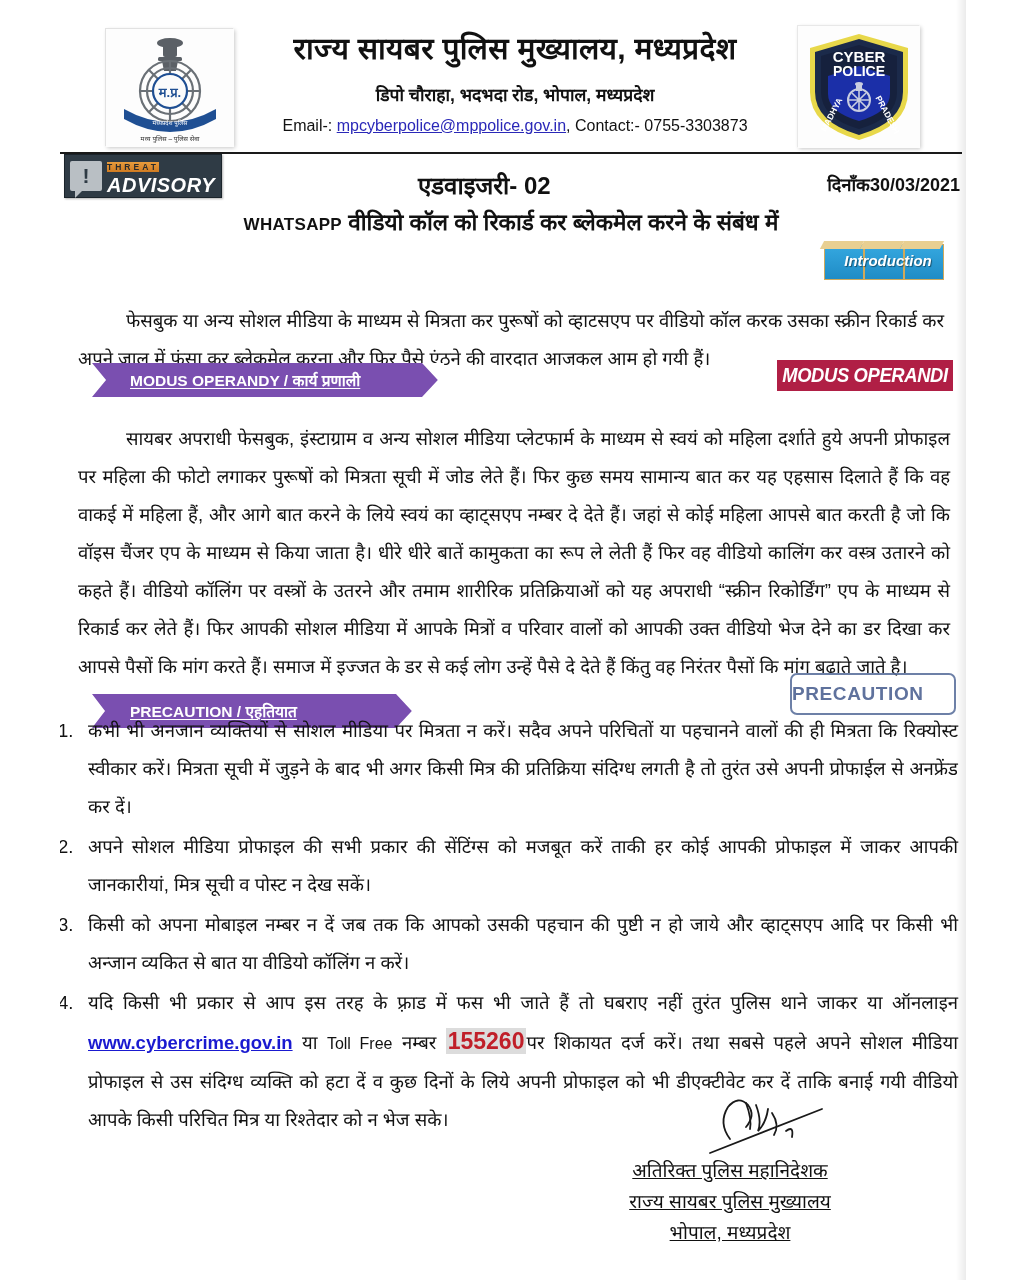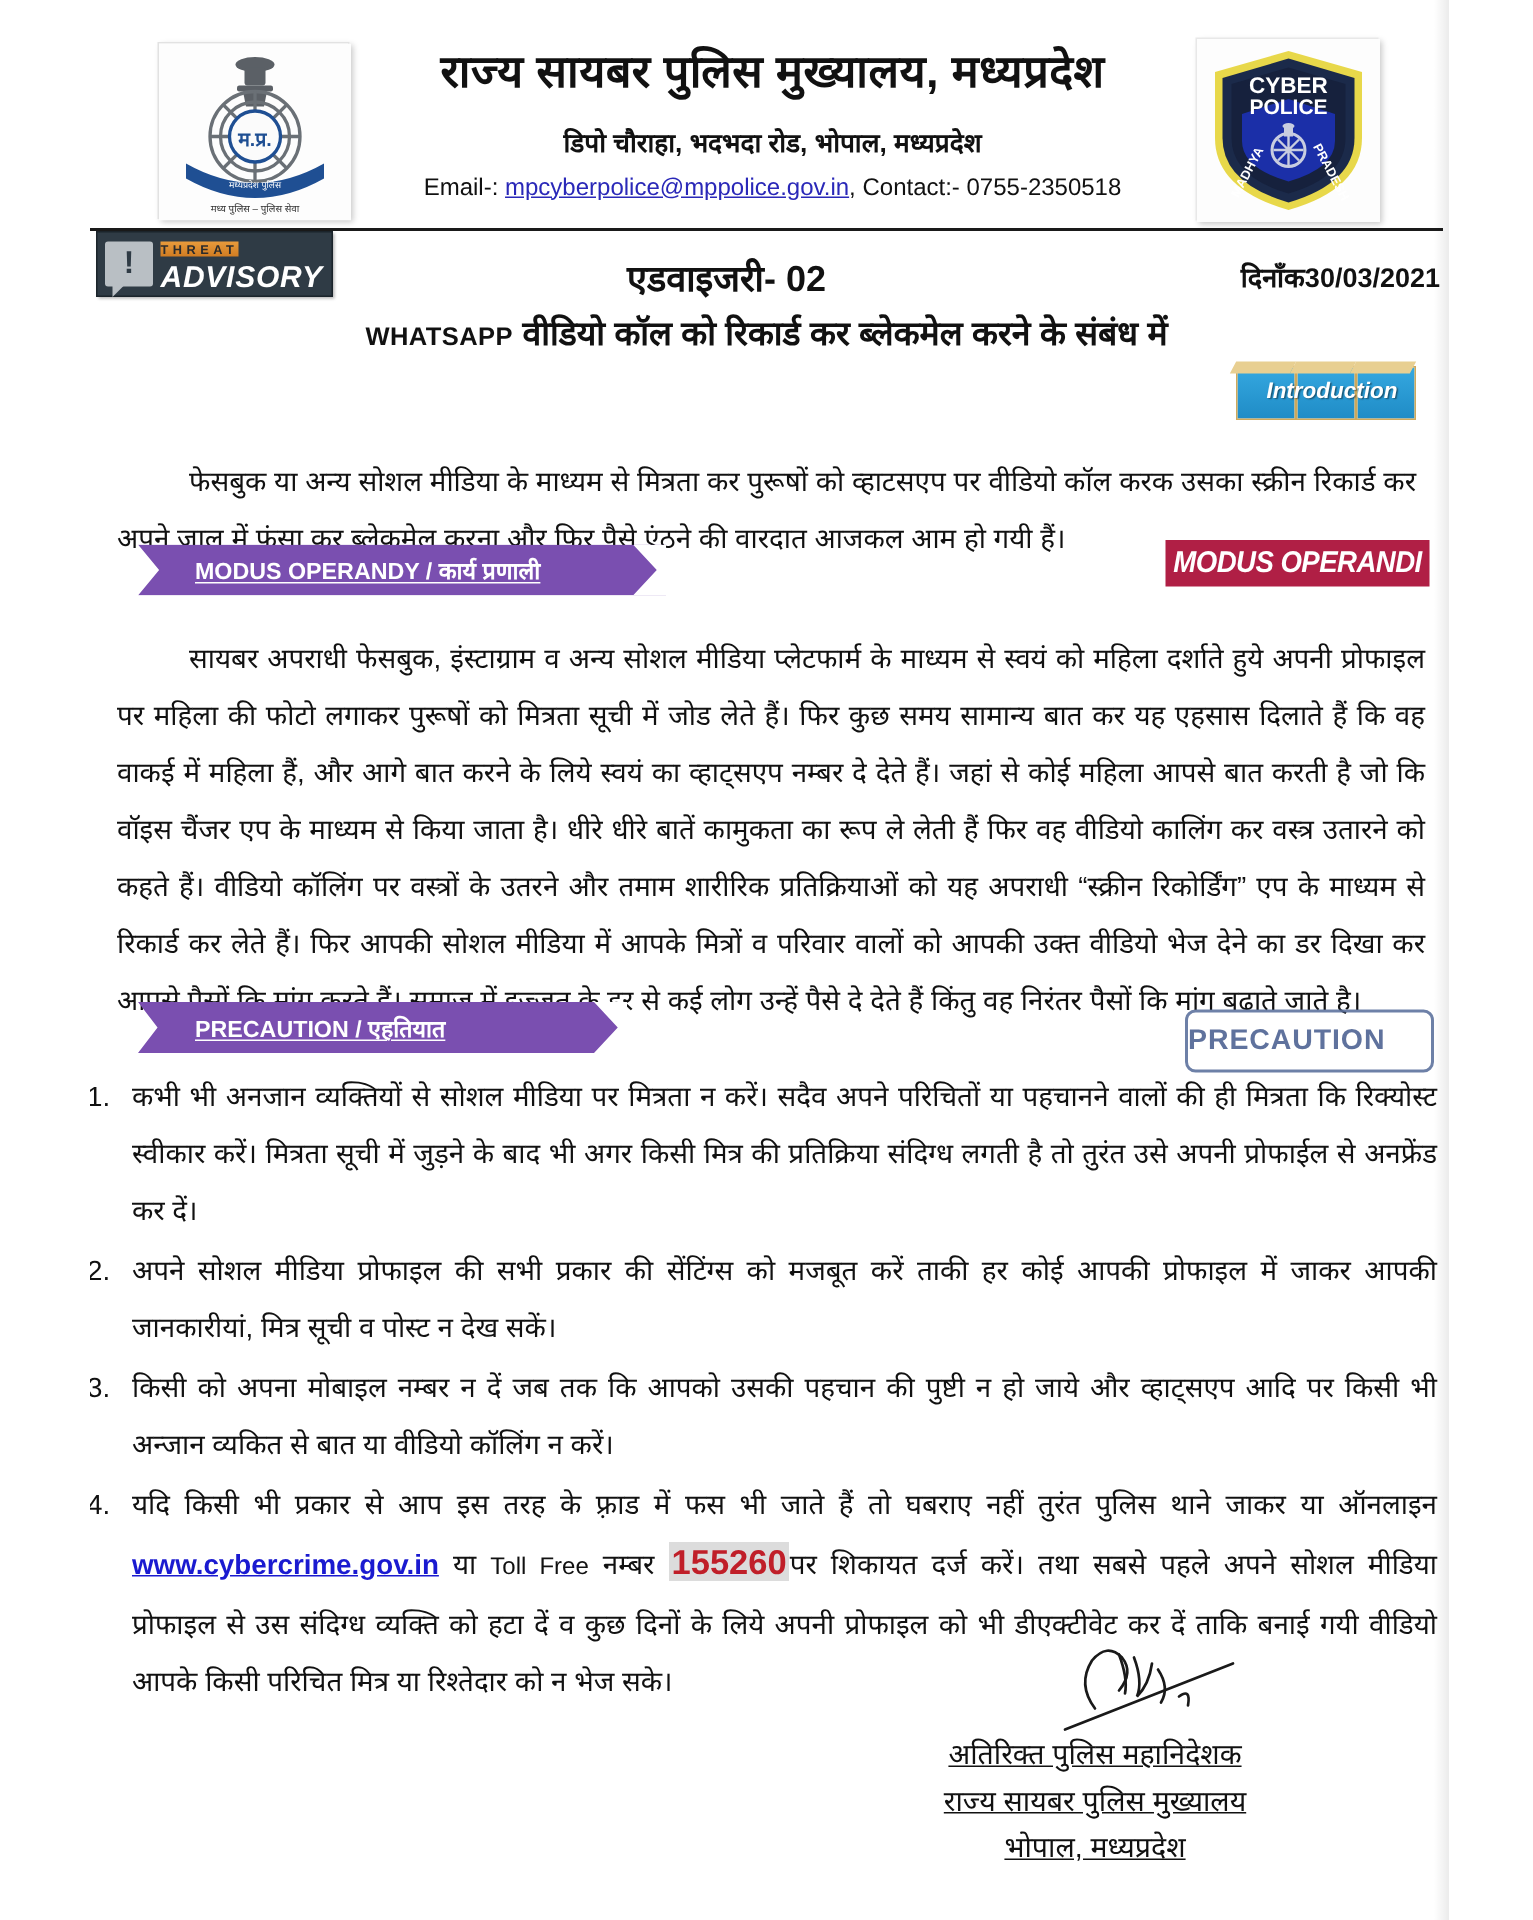--- a/index.html
+++ b/index.html
@@ -379,21 +379,21 @@
         <path d="M18 80 Q64 106 110 80 L110 90 Q64 116 18 90 Z" fill="#1f4f93"></path>
         <text x="64" y="96" font-family="'Liberation Sans',sans-serif" font-size="6" fill="#ffffff" text-anchor="middle">मध्यप्रदेश पुलिस</text>
         <text x="64" y="112" font-family="'Liberation Sans',sans-serif" font-size="6.5" fill="#333" text-anchor="middle">मध्य पुलिस – पुलिस सेवा</text>
       </svg>
     </div>
 
     <div class="head-text">
       <div class="org-name">राज्य सायबर पुलिस मुख्यालय, मध्यप्रदेश</div>
       <div class="org-addr">डिपो चौराहा, भदभदा रोड, भोपाल, मध्यप्रदेश</div>
       <div class="org-contact">
-        <span>Email-: </span><a href="#">mpcyberpolice@mppolice.gov.in</a><span>, Contact:- 0755-2350518</span>
+        <span>Email-: </span><a href="#">mpcyberpolice@mppolice.gov.in</a><span>, Contact:- 0755-3303873</span>
       </div>
     </div>
 
     <div class="logo-right">
       <svg viewBox="0 0 122 122" width="122" height="122" aria-hidden="true">
         <rect x="0" y="0" width="122" height="122" fill="#fdfdfd"></rect>
         <path d="M61 8 L110 22 V66 Q110 100 61 114 Q12 100 12 66 V22 Z" fill="#e8d84a"></path>
         <path d="M61 13 L105 26 V66 Q105 96 61 109 Q17 96 17 66 V26 Z" fill="#1b2a4a"></path>
         <path d="M61 19 L99 30 V66 Q99 92 61 103 Q23 92 23 66 V30 Z" fill="#16213d"></path>
         <path d="M61 40 L92 50 V68 Q92 86 61 95 Q30 86 30 68 V50 Z" fill="#1b2fa8"></path>
@@ -449,21 +449,21 @@
   </div>
 
   <div class="modus-art">
     <span>MODUS OPERANDI</span>
   </div>
 
   <p class="para" style="left:78px; top:402px; width:872px;">
     <span class="indent"></span><span>सायबर अपराधी फेसबुक, इंस्टाग्राम व अन्य सोशल मीडिया प्लेटफार्म के माध्यम से स्वयं को महिला दर्शाते हुये अपनी प्रोफाइल पर महिला की फोटो लगाकर पुरूषों को मित्रता सूची में जोड लेते हैं। फिर कुछ समय सामान्य बात कर यह एहसास दिलाते हैं कि वह वाकई में महिला हैं, और आगे बात करने के लिये स्वयं का व्हाट्सएप नम्बर दे देते हैं। जहां से कोई महिला आपसे बात करती है जो कि वॉइस चैंजर एप के माध्यम से किया जाता है। धीरे धीरे बातें कामुकता का रूप ले लेती हैं फिर वह वीडियो कालिंग कर वस्त्र उतारने को कहते हैं। वीडियो कॉलिंग पर वस्त्रों के उतरने और तमाम शारीरिक प्रतिक्रियाओं को यह अपराधी  “स्क्रीन रिकोर्डिंग” एप के माध्यम से रिकार्ड कर लेते हैं। फिर आपकी सोशल मीडिया में आपके मित्रों व परिवार वालों को आपकी उक्त वीडियो भेज देने का डर दिखा कर आपसे पैसों कि मांग करते हैं। समाज में इज्जत के डर से कई लोग उन्हें पैसे दे देते हैं किंतु वह निरंतर पैसों कि मांग बढाते जाते है।</span>
   </p>
 
-  <div class="ribbon" style="left:92px; top:668px; width:326px;">
+  <div class="ribbon" style="left:92px; top:694px; width:326px;">
     <span class="ribbon-label">PRECAUTION / एहतियात</span>
   </div>
 
   <div class="precaution-art">
     <span>PRECAUTION</span>
   </div>
 
   <ul class="num-list" style="left:58px; top:712px; width:900px;">
 
     <li>

